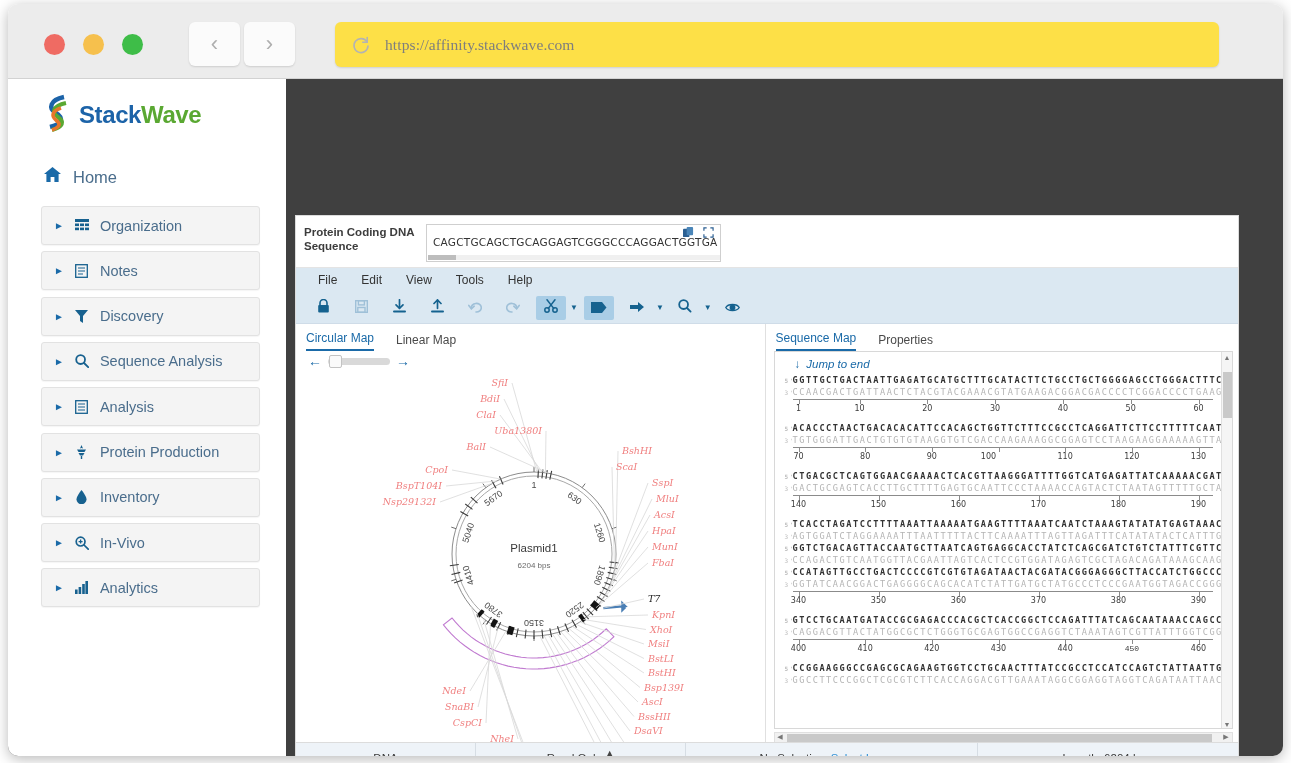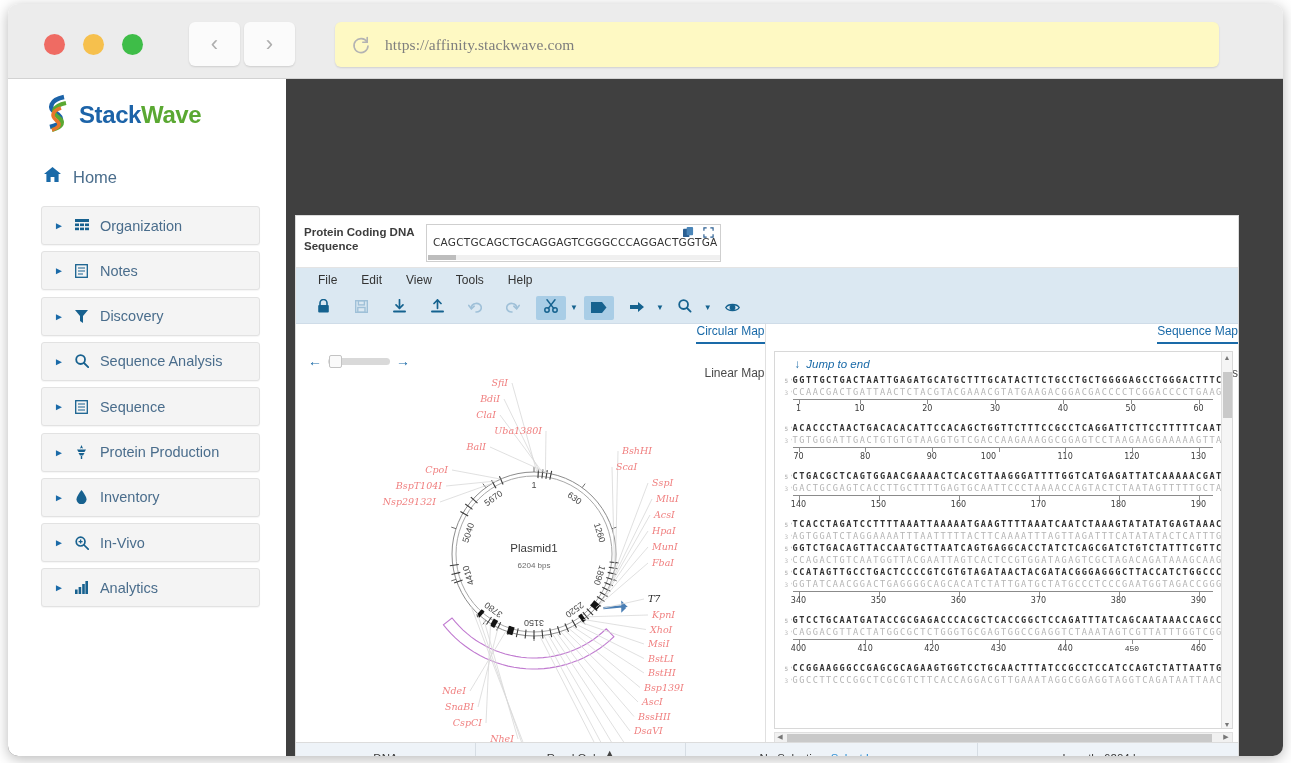--- a/index.html
+++ b/index.html
@@ -45,21 +45,21 @@
     display: flex; align-items: center; justify-content: center;
     color: #aeaeae;
     font-size: 22px;
   }
   #nav-back { left: 181px; }
   #nav-forward { left: 236px; }
 
   #url-bar {
     position: absolute; left: 327px; top: 18px;
     width: 884px; height: 45px;
-    background: #fef9c3;
+    background: #fde047;
     border-radius: 6px;
     box-shadow: 0 1px 2px rgba(0,0,0,0.12);
     display: flex; align-items: center;
     padding: 12px 16px;
   }
   #reload-icon {
     color: #b0b0b0; font-size: 21px; margin-right: 14px;
     display: flex; align-items: center;
   }
   #url-text {
@@ -170,21 +170,21 @@
   .tb-caret { font-size: 8px; color: #15628f; margin: 0 6px 0 -4px; }
 
   
   #panes { position: relative; height: 420px; display: flex; }
   #left-pane {
     position: relative; width: 470px; height: 420px;
     background: #fff; border-right: 1px solid #e0e0e0;
   }
   #right-pane { position: relative; width: 473px; height: 420px; background: #fff; }
 
-  .tabstrip { height: 27px; display: flex; align-items: flex-end; padding-left: 10px; gap: 22px; flex-direction: column; }
+  .tabstrip { height: 27px; display: flex; align-items: flex-end; padding-left: 10px; gap: 22px; }
   .tab { font-size: 12px; color: #4a4a4a; padding-bottom: 4px; }
   .tab.active { color: #1a6aa8; border-bottom: 2px solid #1a6aa8; }
 
   
   #zoom-row {
     position: absolute; left: 12px; top: 29px;
     display: flex; align-items: center; gap: 6px;
   }
   #zoom-row .arrow { color: #1a6aa8; font-size: 14px; }
   #zoom-track {
@@ -368,21 +368,21 @@
             <span class="nav-label">Sequence Analysis</span>
           </div>
           <div class="nav-item" style="top: 308.2px;">
             <span class="caret">►</span>
             <span class="nav-ico">
               <svg width="13" height="14" viewBox="0 0 13 14" fill="none" stroke="#17618f" stroke-width="1.3">
                 <rect x="0.7" y="0.7" width="11.6" height="12.6"></rect>
                 <path d="M3 4h7M3 7h7M3 10h7" stroke-width="1.2"></path>
               </svg>
             </span>
-            <span class="nav-label">Sequence</span>
+            <span class="nav-label">Analysis</span>
           </div>
           <div class="nav-item" style="top: 353.5px;">
             <span class="caret">►</span>
             <span class="nav-ico">
               <svg width="13" height="14" viewBox="0 0 13 14" fill="#17618f">
                 <path d="M6.5 0 L8 3.5 L6.5 3 L5 3.5 Z"></path>
                 <path d="M2 4.5 L11 4.5 L9.5 7 L3.5 7 Z"></path>
                 <path d="M3.5 8 L9.5 8 L8 10.5 L5 10.5 Z"></path>
                 <rect x="5.8" y="11" width="1.4" height="3"></rect>
               </svg>

